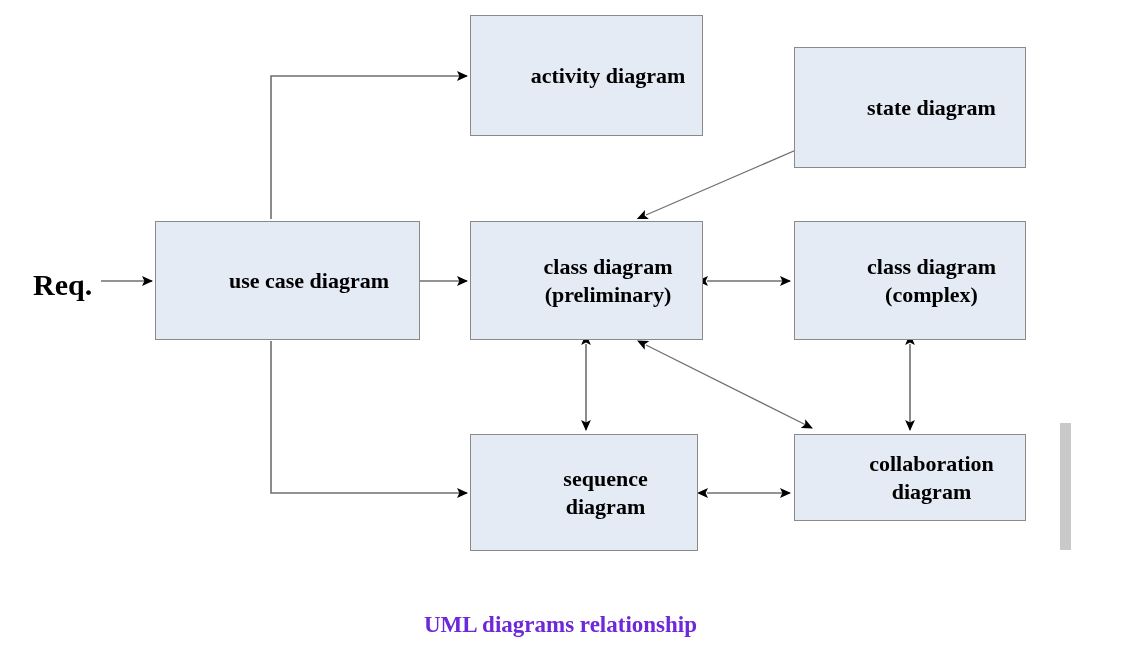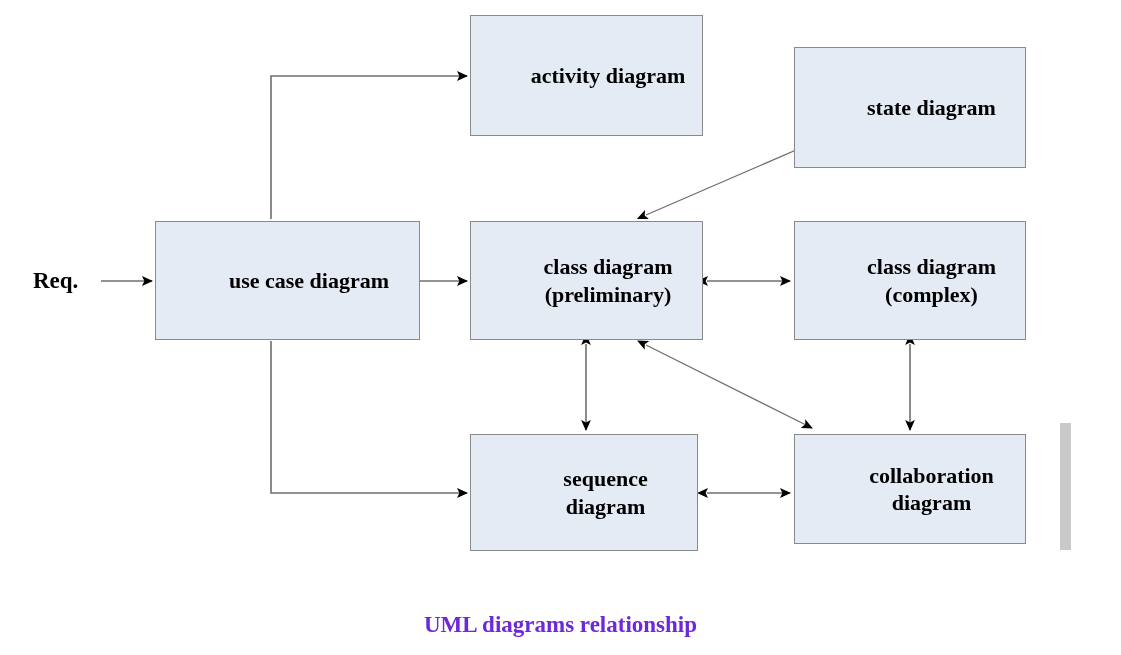--- a/index.html
+++ b/index.html
@@ -43,21 +43,21 @@
     padding-left: 43px;
   }
   .node-label {
     white-space: pre-line;
     display: block;
   }
   .plain-label {
     position: absolute;
     font-family: "Liberation Serif", "DejaVu Serif", serif;
     font-weight: bold;
-    font-size: 23px;
+    font-size: 30px;
     color: #000000;
     z-index: 3;
     white-space: nowrap;
   }
   #caption {
     position: absolute;
     left: 0;
     top: 612px;
     width: 1121px;
     text-align: center;
@@ -155,21 +155,21 @@
   <div class="node" style="left:794px; top:221px; width:232px; height:119px;">
     <span class="node-label">class diagram
 (complex)</span>
   </div>
 
   <div class="node" style="left:470px; top:434px; width:228px; height:117px;align-items:center;">
     <span class="node-label">sequence
 diagram</span>
   </div>
 
-  <div class="node" style="left:794px; top:434px; width:232px; height:110px;">
+  <div class="node" style="left:794px; top:434px; width:232px; height:87px;">
     <span class="node-label">collaboration
 diagram</span>
   </div>
 
   <div id="scroll-indicator"></div>
 
   <div id="caption">UML diagrams relationship</div>
 
 </div>
 

